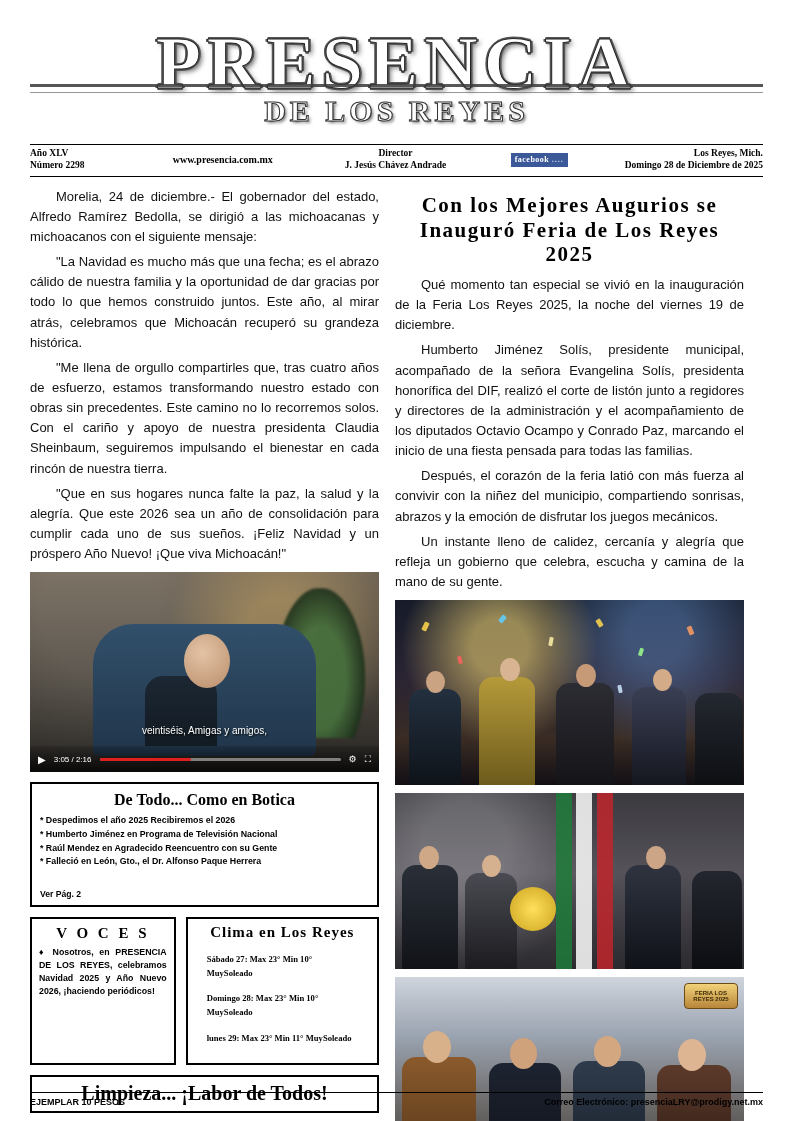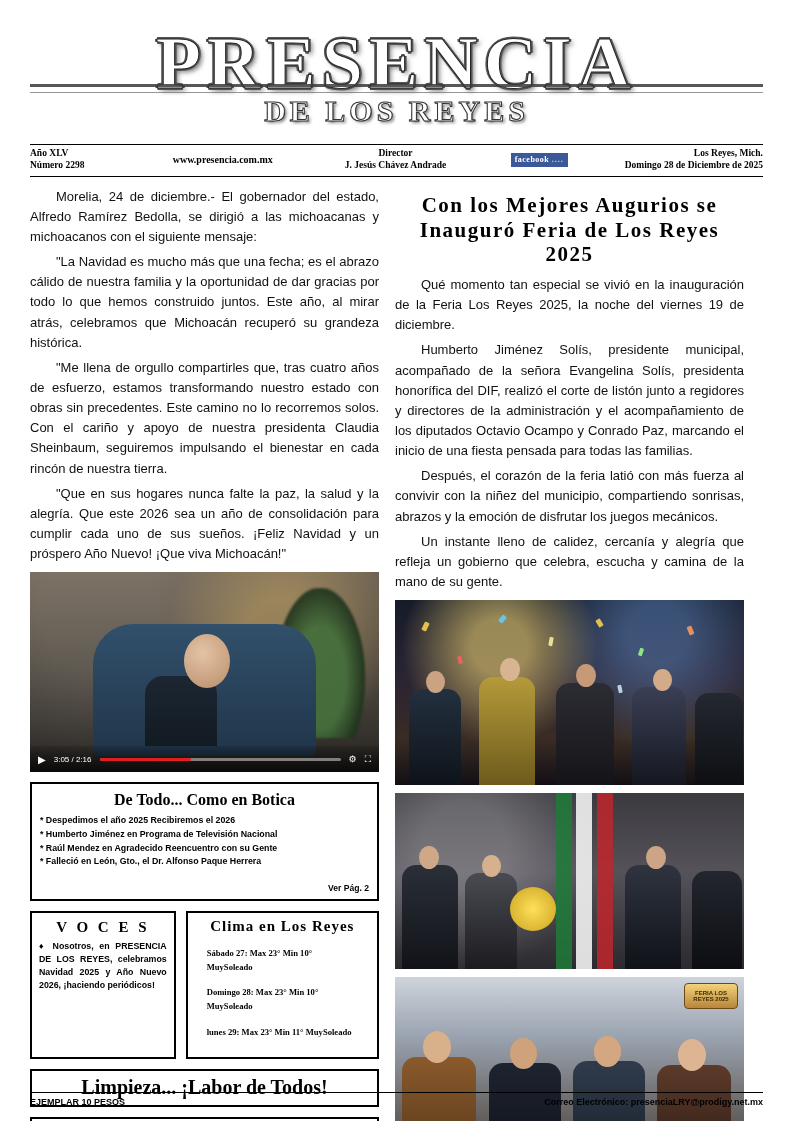--- a/index.html
+++ b/index.html
@@ -125,21 +125,21 @@
   .video .bar .ic{color:#fff;font-size:9px;}
   
   .box{
     border:2px solid #000;padding:6px 8px;margin-top:10px;background:#fff;box-sizing:border-box;
   }
   .box h2{
     font-family:"Liberation Serif", serif;text-align:center;margin:1px 0 5px 0;
     font-size:16px;font-weight:bold;
   }
   .box .line{font-size:8.8px;font-weight:bold;line-height:1.55;margin:0;color:#000;}
-  .box .verpag{font-size:8.6px;text-align:right;margin-top:14px;font-weight:bold;}
+  .box .verpag{font-size:8.6px;margin-top:20px;font-weight:bold;}
   .two-small{display:flex;gap:10px;margin-top:10px;}
   .voces{width:152px;border:2px solid #000;padding:6px 7px;box-sizing:border-box;}
   .voces h3{
     font-family:"Liberation Serif", serif;text-align:center;margin:0 0 4px 0;
     font-size:15px;font-weight:bold;letter-spacing:3px;
   }
   .voces p{font-size:8.8px;line-height:1.5;margin:0;text-align:justify;font-weight:bold;}
   .clima{width:202px;border:2px solid #000;padding:5px 7px;box-sizing:border-box;}
   .clima h3{
     font-family:"Liberation Serif", serif;text-align:center;margin:0 0 4px 0;
@@ -226,20 +226,21 @@
       <p class="body">"Me llena de orgullo compartirles que, tras cuatro años de esfuerzo, estamos transformando nuestro estado con obras sin precedentes. Este camino no lo recorremos solos. Con el cariño y apoyo de nuestra presidenta Claudia Sheinbaum, seguiremos impulsando el bienestar en cada rincón de nuestra tierra.</p>
       <p class="body">"Que en sus hogares nunca falte la paz, la salud y la alegría. Que este 2026 sea un año de consolidación para cumplir cada uno de sus sueños. ¡Feliz Navidad y un próspero Año Nuevo! ¡Que viva Michoacán!"</p>
 
       <div class="video">
         <div class="room"></div>
         <div class="tree"></div>
         <div class="chair"></div>
         <div class="person-body"></div>
         <div class="person-head"></div>
         <div class="caption">
+          <div>veintiséis, Amigas y amigos,</div>
         </div>
         <div class="bar">
           <span class="play">▶</span>
           <span class="time">3:05 / 2:16</span>
           <span class="track">
               <span class="fill"></span>
             </span>
           <span class="ic">⚙</span>
           <span class="ic">⛶</span>
         </div>

